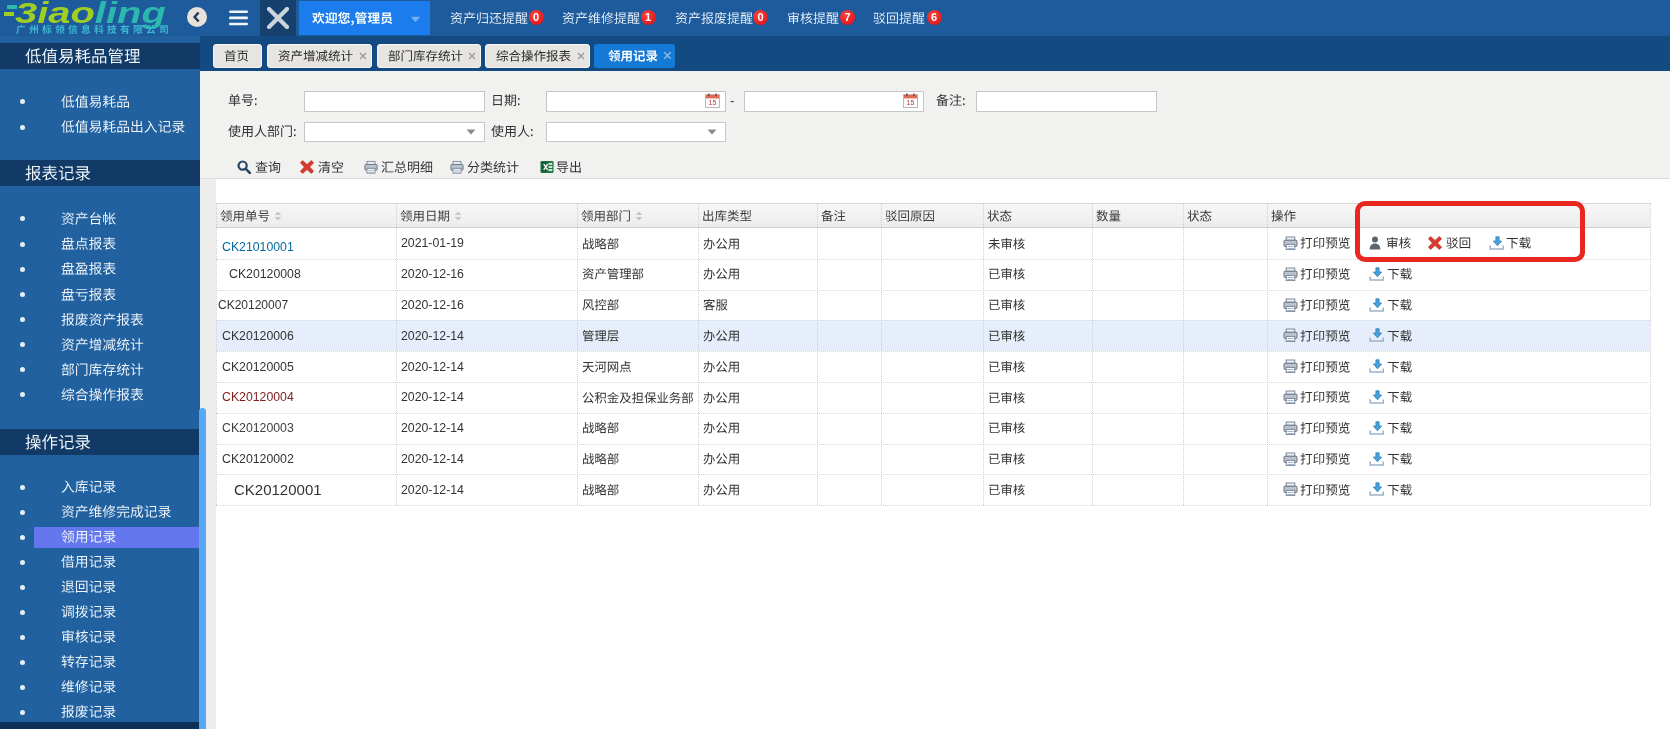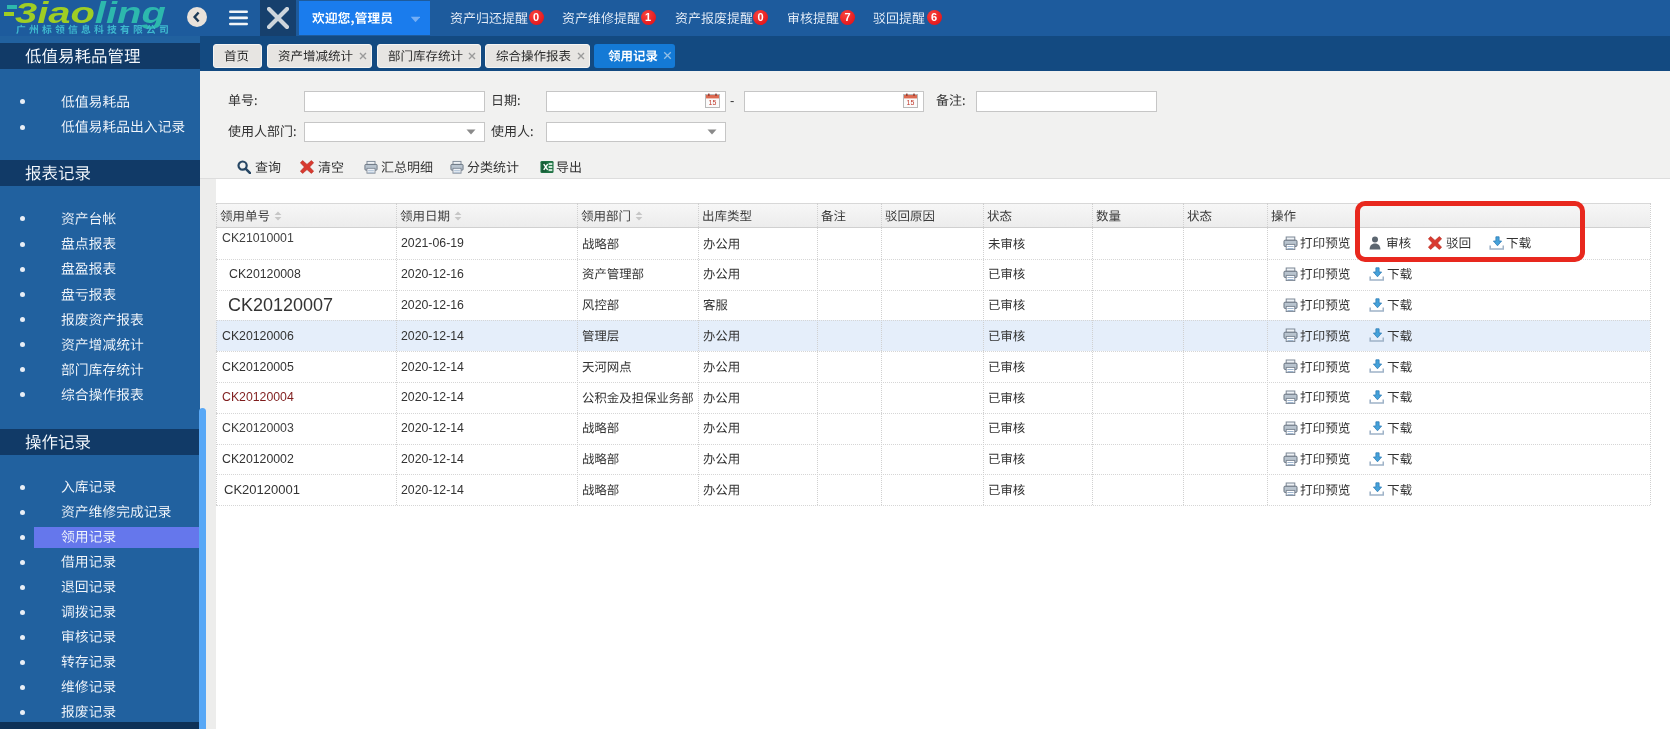--- a/index.html
+++ b/index.html
@@ -758,22 +758,22 @@
         <use href="#g72b6r" x="0"></use>
         <use href="#g6001r" x="1000"></use>
       </g>
     </svg>
     <svg style="position:absolute;left:1055.0px;top:6.0px;overflow:visible" width="25.0" height="15.6">
       <g fill="#3c3c3c" transform="translate(0,11.50) scale(0.01250,-0.01250)">
         <use href="#g64cdr" x="0"></use>
         <use href="#g4f5cr" x="1000"></use>
       </g>
     </svg>
-    <div class="abs" style="left:6px;top:28px;width:170px;height:14px;line-height:14px;font-size:12.3px;color:#404040">CK21010001</div>
-    <div class="abs" style="left:185.0px;top:33.4px;width:170px;height:14px;line-height:14px;font-size:12.3px;color:#333">2021-06-19</div>
+    <div class="abs" style="left:6px;top:37px;width:170px;height:14px;line-height:14px;font-size:12.3px;color:#0369a1">CK21010001</div>
+    <div class="abs" style="left:185.0px;top:33.4px;width:170px;height:14px;line-height:14px;font-size:12.3px;color:#333">2021-01-19</div>
     <svg style="position:absolute;left:366.0px;top:33.6px;overflow:visible" width="37.2" height="15.5">
       <g fill="#333" transform="translate(0,11.41) scale(0.01240,-0.01240)">
         <use href="#g6218r" x="0"></use>
         <use href="#g7565r" x="1000"></use>
         <use href="#g90e8r" x="2000"></use>
       </g>
     </svg>
     <svg style="position:absolute;left:487.0px;top:33.6px;overflow:visible" width="37.2" height="15.5">
       <g fill="#333" transform="translate(0,11.41) scale(0.01240,-0.01240)">
         <use href="#g529er" x="0"></use>
@@ -875,21 +875,21 @@
     <svg style="position:absolute;left:1153.0px;top:63.7px;" width="15.0" height="14.0" viewBox="0 0 15 14">
       <path d="M6.9 0.8 L10.1 0.8 L10.1 5 L12.6 5 L8.5 9.8 L4.4 5 L6.9 5 Z" fill="#45a2da" stroke="#2e7cb8" stroke-width="0.8"></path>
       <path d="M1.2 9.5 L1.2 13 L14.3 13 L14.3 9.5" fill="none" stroke="#9fb3c8" stroke-width="1.6"></path>
     </svg>
     <svg style="position:absolute;left:1171.0px;top:64.2px;overflow:visible" width="25.2" height="15.8">
       <g fill="#333" transform="translate(0,11.59) scale(0.01260,-0.01260)">
         <use href="#g4e0br" x="0"></use>
         <use href="#g8f7dr" x="1000"></use>
       </g>
     </svg>
-    <div class="abs" style="left:12px;top:95.0px;width:170px;height:14px;line-height:14px;font-size:18px;color:#333">CK20120007</div>
+    <div class="abs" style="left:2px;top:95.0px;width:170px;height:14px;line-height:14px;font-size:12px;color:#333">CK20120007</div>
     <div class="abs" style="left:185.0px;top:95.0px;width:170px;height:14px;line-height:14px;font-size:12.3px;color:#333">2020-12-16</div>
     <svg style="position:absolute;left:366.0px;top:95.2px;overflow:visible" width="37.2" height="15.5">
       <g fill="#333" transform="translate(0,11.41) scale(0.01240,-0.01240)">
         <use href="#g98cer" x="0"></use>
         <use href="#g63a7r" x="1000"></use>
         <use href="#g90e8r" x="2000"></use>
       </g>
     </svg>
     <svg style="position:absolute;left:487.0px;top:95.2px;overflow:visible" width="24.8" height="15.5">
       <g fill="#333" transform="translate(0,11.41) scale(0.01240,-0.01240)">
@@ -1169,21 +1169,21 @@
     <svg style="position:absolute;left:1153.0px;top:248.5px;" width="15.0" height="14.0" viewBox="0 0 15 14">
       <path d="M6.9 0.8 L10.1 0.8 L10.1 5 L12.6 5 L8.5 9.8 L4.4 5 L6.9 5 Z" fill="#45a2da" stroke="#2e7cb8" stroke-width="0.8"></path>
       <path d="M1.2 9.5 L1.2 13 L14.3 13 L14.3 9.5" fill="none" stroke="#9fb3c8" stroke-width="1.6"></path>
     </svg>
     <svg style="position:absolute;left:1171.0px;top:249.0px;overflow:visible" width="25.2" height="15.8">
       <g fill="#333" transform="translate(0,11.59) scale(0.01260,-0.01260)">
         <use href="#g4e0br" x="0"></use>
         <use href="#g8f7dr" x="1000"></use>
       </g>
     </svg>
-    <div class="abs" style="left:8px;top:279.8px;width:170px;height:14px;line-height:14px;font-size:13px;color:#333">CK20120001</div>
+    <div class="abs" style="left:18px;top:279.8px;width:170px;height:14px;line-height:14px;font-size:15px;color:#333">CK20120001</div>
     <div class="abs" style="left:185.0px;top:279.8px;width:170px;height:14px;line-height:14px;font-size:12.3px;color:#333">2020-12-14</div>
     <svg style="position:absolute;left:366.0px;top:280.0px;overflow:visible" width="37.2" height="15.5">
       <g fill="#333" transform="translate(0,11.41) scale(0.01240,-0.01240)">
         <use href="#g6218r" x="0"></use>
         <use href="#g7565r" x="1000"></use>
         <use href="#g90e8r" x="2000"></use>
       </g>
     </svg>
     <svg style="position:absolute;left:487.0px;top:280.0px;overflow:visible" width="37.2" height="15.5">
       <g fill="#333" transform="translate(0,11.41) scale(0.01240,-0.01240)">

